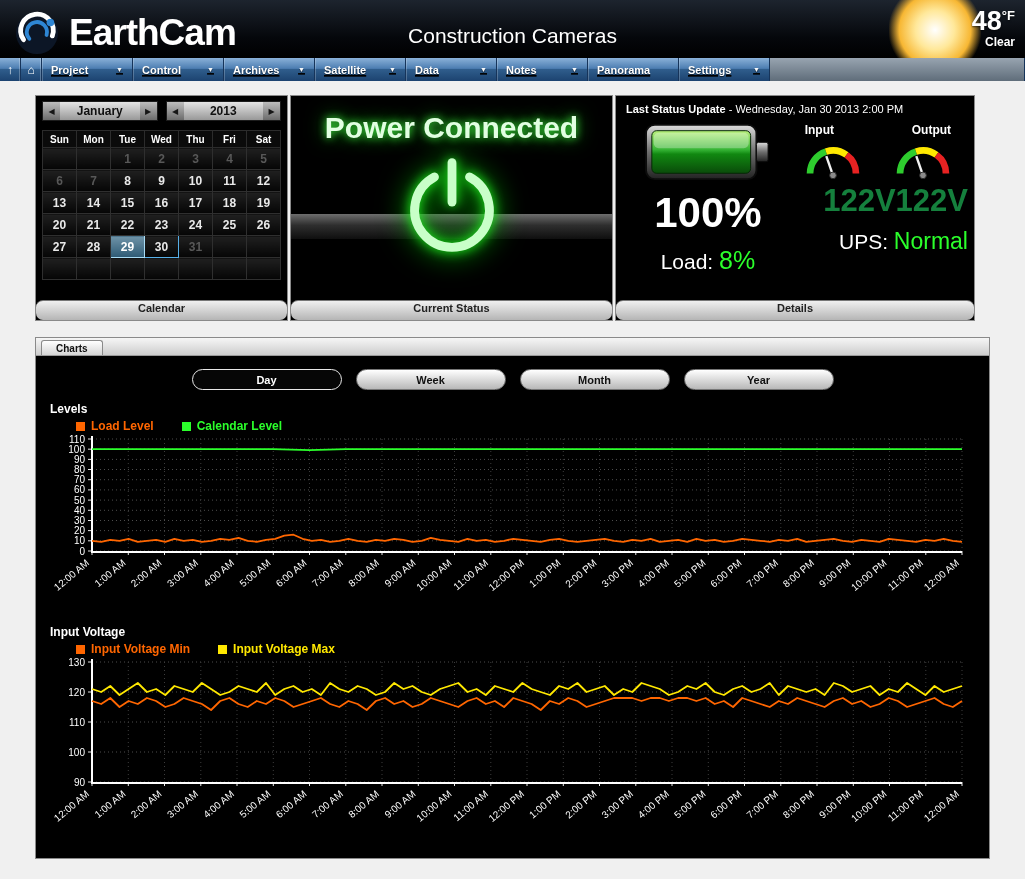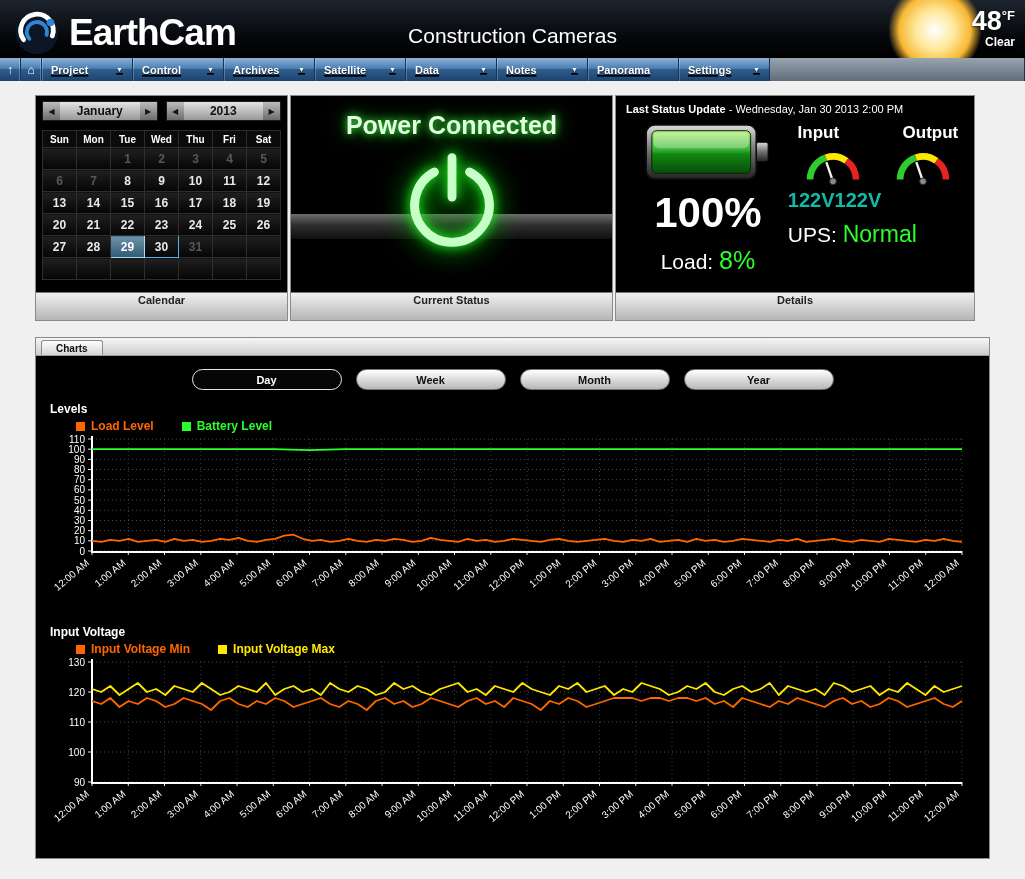--- a/index.html
+++ b/index.html
@@ -27,22 +27,22 @@
   .nav-item { width:91px; display:flex; align-items:center; justify-content:space-between; padding:0 9px;
          color:#fff; font-size:11px; font-weight:bold; border-right:1px solid #16345a;
          box-shadow:inset 1px 0 0 rgba(255,255,255,.22); text-shadow:0 1px 1px rgba(0,0,0,.7); cursor:pointer; }
   .nav-arrow { font-size:7px; opacity:.95; }
   .nav-spacer { flex:1; background:linear-gradient(#98a4b0,#5f6d7a); border-right:1px solid #16345a; }
   .nav-item.help { background:linear-gradient(#a3c4e6,#5285b8); width:84px; }
 
   
   .top-row { display:flex; gap:2px; margin:14px 50px 0 35px; height:226px; }
   .panel { background:#000; border:1px solid #8a8a8a; display:flex; flex-direction:column; position:relative; overflow:hidden; }
-  .panel-footer { margin-top:auto; height:28px; background:linear-gradient(#f0f0f0,#b5b5b5); border-top:1px solid #777;
-         text-align:center; font-size:11px; font-weight:bold; color:#222; line-height:15px; }
+  .panel-footer { margin-top:auto; height:20px; background:linear-gradient(#f0f0f0,#b5b5b5); border-top:1px solid #777;
+         text-align:center; font-size:11px; font-weight:bold; color:#222; line-height:15px;border-radius:7px; }
   .cal-panel { width:253px; }
   .status-panel { width:323px; }
   .details-panel { flex:1; }
 
   
   .cal-selectors { display:flex; gap:8px; padding:5px 6px 4px; }
   .selector { flex:1; display:flex; height:20px; border:1px solid #1c1c1c; }
   .sel-arrow { width:17px; background:linear-gradient(#bdbdbd,#6c6c6c); color:#161616; font-size:8px;
          display:flex; align-items:center; justify-content:center; cursor:pointer; }
   .sel-label { flex:1; background:linear-gradient(#e4e4e4,#989898); color:#101010; font-weight:bold; font-size:12px;
@@ -50,39 +50,39 @@
   .cal-table { border-collapse:collapse; margin:5px 6px; width:calc(100% - 12px); }
   .cal-table th { color:#fff; font-size:10px; font-weight:bold; height:17px; background:#0b0b0b; border:1px solid #2c2c2c; }
   .cal-table td { width:14.28%; height:22px; text-align:center; font-size:12px; font-weight:bold; color:#e9e9e9;
          background:linear-gradient(#202020,#050505); border:1px solid #2f2f2f; cursor:pointer; }
   .cal-table td.dim { color:#585858; }
   .cal-table td.empty { cursor:default; }
   .cal-table td.selected { background:linear-gradient(#6e93a8,#2e5a74); border:1px solid #a9dcf5; color:#fff; }
   .cal-table td.today { border:1px solid #57b0e8; }
 
   
-  .power-msg { text-align:center; font-size:25px; font-weight:bold; color:#e2ffe2; margin-top:15px;
+  .power-msg { text-align:center; font-size:30px; font-weight:bold; color:#e2ffe2; margin-top:15px;
          text-shadow:0 0 8px #45ff45, 0 0 20px #17a017; }
   .cable { position:absolute; left:0; right:0; top:118px; height:25px;
          background:linear-gradient(#6e6e6e,#2e2e2e 45%,#0f0f0f); }
   .power-icon-wrap { position:relative; display:flex; justify-content:center; margin-top:2px; }
   svg.power { filter:drop-shadow(0 0 6px #2f2) drop-shadow(0 0 14px #0a0); }
 
   
   .details-head { padding:7px 8px 2px 10px; font-size:11px; color:#fff; white-space:nowrap; }
   .details-body { display:flex; padding:4px 6px 0 12px; }
   .details-left { width:47%; text-align:center; }
   .details-right { width:53%; display:flex; flex-direction:column; }
-  .io-labels { display:flex; justify-content:space-around; color:#fff; font-weight:bold; font-size:17px; margin-top:2px;gap:44px; }
+  .io-labels { display:flex; justify-content:space-around; color:#fff; font-weight:bold; font-size:12px; margin-top:2px;gap:44px; }
   .gauges { display:flex; justify-content:space-around; margin-top:2px; }
-  .io-values { display:flex; justify-content:flex-start; color:#14b8a6; font-weight:bold; font-size:20px; }
+  .io-values { display:flex; justify-content:flex-end; color:#15803d; font-weight:bold; font-size:31px; }
   .batt-pct { color:#fff; font-weight:bold; font-size:42px; margin-top:2px; }
   .load-line { font-size:21px; color:#fff; margin-top:9px; }
   .load-val { color:#2bff2b; font-size:25px; }
-  .ups-line { font-size:21px; color:#fff; text-align:left; margin-top:9px; }
+  .ups-line { font-size:21px; color:#fff; text-align:right; margin-top:9px; }
   .ups-val { color:#2bff2b; font-size:23px; }
 
   
   .charts-outer { margin:16px 35px 0; border:1px solid #8a8a8a; background:#000; }
   .charts-header { height:18px; background:linear-gradient(#f6f6f6,#cdcdcd); border-bottom:1px solid #9a9a9a;
          display:flex; align-items:flex-end; padding-left:5px; }
   .charts-tab { font-size:10px; font-weight:bold; color:#111; background:linear-gradient(#ffffff,#d5d5d5);
          border:1px solid #8a8a8a; border-bottom:none; border-radius:3px 3px 0 0; padding:2px 14px 1px; }
   .range-row { display:flex; justify-content:center; gap:14px; padding:13px 4px 4px; }
   .range-btn { width:150px; height:21px; border-radius:11px; font-size:11px; font-weight:bold;
@@ -335,21 +335,21 @@
 
   <div class="chart-block">
     <div class="chart-title">Levels</div>
     <div class="legend">
       <span class="legend-item">
           <span class="sw" style="background: rgb(255, 102, 0);"></span>
           <span style="color: rgb(255, 102, 0);">Load Level</span>
         </span>
       <span class="legend-item">
           <span class="sw" style="background: rgb(43, 255, 43);"></span>
-          <span style="color: rgb(43, 255, 43);">Battery Level</span>
+          <span style="color: rgb(43, 255, 43);">Calendar Level</span>
         </span>
     </div>
     <div class="chart"><svg width="930" height="180" font-family="Liberation Sans, sans-serif">
           <line x1="46" x2="916" y1="118.0" y2="118.0" stroke="#4d4d4d" stroke-dasharray="1 3"></line>
           <line x1="42" x2="46" y1="118.0" y2="118.0" stroke="#e8e8e8"></line>
           <text x="39" y="121.5" fill="#fff" font-size="10" text-anchor="end">0</text>
           <line x1="46" x2="916" y1="107.8" y2="107.8" stroke="#4d4d4d" stroke-dasharray="1 3"></line>
           <line x1="42" x2="46" y1="107.8" y2="107.8" stroke="#e8e8e8"></line>
           <text x="39" y="111.3" fill="#fff" font-size="10" text-anchor="end">10</text>
           <line x1="46" x2="916" y1="97.6" y2="97.6" stroke="#4d4d4d" stroke-dasharray="1 3"></line>

